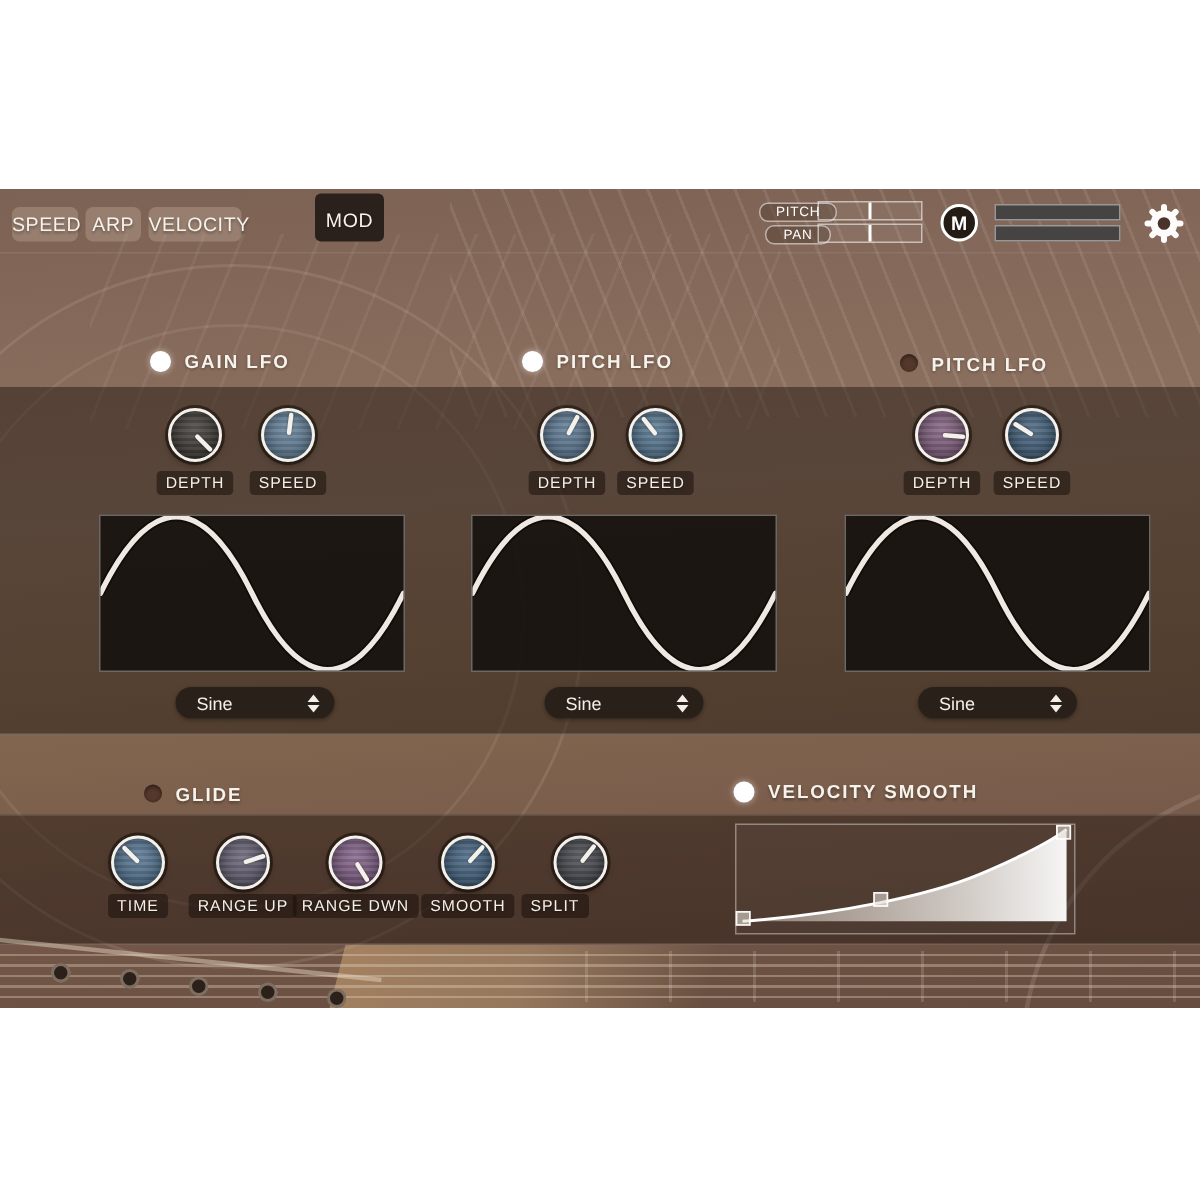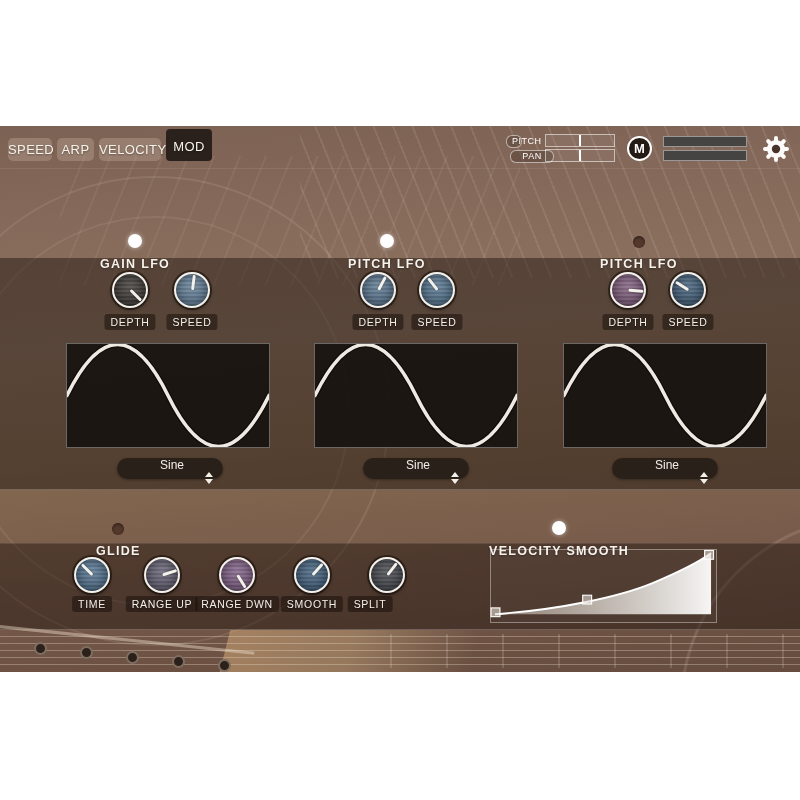--- a/index.html
+++ b/index.html
@@ -39,61 +39,61 @@
     background:repeating-linear-gradient(90deg,rgba(245,235,220,0.16) 0 2px,transparent 2px 56px); }
   .stringbar { position:absolute; left:-10px; top:512px; width:265px; height:3px;
     background:rgba(235,220,200,0.45); transform:rotate(6deg); }
   .peg { position:absolute; width:13px; height:13px; border-radius:50%;
     background:#2c211a; border:2px solid rgba(225,205,185,0.45); }
 
   
   .tab { position:absolute; top:12px; height:23px; line-height:23px; text-align:center;
     background:rgba(215,195,175,0.28); border-radius:5px; color:#f7f3ec; font-size:13px;
     letter-spacing:0.4px; text-shadow:0 1px 2px rgba(0,0,0,0.35); cursor:default; }
-  .tab.active { top:3px; height:32px; line-height:36px; background:#2a211c; border-radius:4px; }
+  .tab.active { top:3px; height:32px; line-height:36px; background:#2a211c; border-radius:4px;margin-left:44px; }
   .preset-box { position:absolute; left:231px; top:7px; width:249px; height:28px;
     border:1px solid rgba(255,255,255,0.5); color:#fff; font-size:13px; letter-spacing:0.3px;
     display:flex; align-items:center; justify-content:center; text-shadow:0 1px 2px rgba(0,0,0,0.4); }
   .preset-arrows { position:absolute; right:5px; top:4px; display:flex; gap:2px; }
   .pill { position:absolute; height:13px; line-height:11px; padding:0 5px; font-size:9px;
     letter-spacing:0.5px; color:#fff; background:rgba(80,60,48,0.45);
     border:1px solid rgba(255,255,255,0.55); border-radius:6px; text-align:center; }
   .hslider { position:absolute; left:545px; width:70px; height:13px;
     border:1px solid rgba(255,255,255,0.55); background:rgba(255,255,255,0.06); }
   .hslider .tick { position:absolute; left:50%; top:0; width:2px; height:100%;
     background:#fff; transform:translateX(-1px); }
   .mbtn { position:absolute; left:627px; top:10px; width:25px; height:25px; border-radius:50%;
     border:2px solid #fff; background:#241b15; color:#fff; font-size:13px; font-weight:bold;
     display:flex; align-items:center; justify-content:center; }
   .meter { position:absolute; left:663px; width:84px; height:11px; background:#454442;
     border:1px solid rgba(255,255,255,0.45); }
   .gearbtn { position:absolute; left:762px; top:9px; width:28px; height:28px; }
 
   
-  .sec-header { position:absolute; display:flex; align-items:center; gap:9px;flex-direction:column; }
+  .sec-header { position:absolute; display:flex; gap:9px; }
   .led { width:14px; height:14px; border-radius:50%; background:#54382b;
     box-shadow:inset 0 1px 3px rgba(0,0,0,0.5); }
   .led.small { width:12px; height:12px; }
   .led.on { background:#ffffff; box-shadow:0 0 5px rgba(255,255,255,0.55); }
   .sec-title { color:#f6f2ec; font-size:12.5px; font-weight:bold; letter-spacing:1.3px;
     text-shadow:0 1px 2px rgba(0,0,0,0.35); white-space:nowrap; }
   .knob { position:absolute; width:36px; height:36px; border-radius:50%;
     border:2px solid #f4f0ea; background-color:#555;
     box-shadow:0 0 0 2px rgba(20,12,8,0.55), 0 2px 4px rgba(0,0,0,0.4), inset 0 0 8px rgba(0,0,0,0.35); }
   .knob .pointer { position:absolute; left:calc(50% - 1.5px); top:50%; width:3px; height:15px;
     background:#f4f0ea; border-radius:1.5px; transform-origin:50% 0; box-shadow:0 0 2px rgba(0,0,0,0.4); }
   .klabel { position:absolute; transform:translateX(-50%); color:#f5f1ea; font-size:10.5px;
     letter-spacing:0.7px; background:rgba(25,16,11,0.55); border-radius:3px; padding:2px 6px;
     white-space:nowrap; text-shadow:0 1px 1px rgba(0,0,0,0.4); }
   .wave { position:absolute; top:217px; width:204px; height:105px;
     background:rgba(22,18,16,0.9); border:1px solid rgba(255,255,255,0.35); }
   .wave svg { display:block; width:100%; height:100%; }
   .dd { position:absolute; top:332px; width:106px; height:21px; border-radius:11px;
     background:rgba(38,29,24,0.92); display:flex; align-items:center; color:#f2eee8;
-    font-size:12px; padding:0 10px 0 14px; box-shadow:0 1px 3px rgba(0,0,0,0.35);flex-direction:column; }
+    font-size:12px; padding:0 10px 0 14px; box-shadow:0 1px 3px rgba(0,0,0,0.35); }
   .dd .arrows { margin-left:auto; display:flex; flex-direction:column; gap:2px; }
   .tri-up { width:0; height:0; border-left:4px solid transparent; border-right:4px solid transparent;
     border-bottom:5px solid #f2eee8; }
   .tri-dn { width:0; height:0; border-left:4px solid transparent; border-right:4px solid transparent;
     border-top:5px solid #f2eee8; }
   .vgraph { position:absolute; left:490px; top:423px; width:227px; height:74px;
     border:1px solid rgba(255,255,255,0.38); background:rgba(255,255,255,0.03); }
   .vgraph svg { display:block; width:100%; height:100%; overflow:visible; }
 </style>
 </head>
@@ -119,21 +119,21 @@
   <span class="peg" style="left:126px;top:525px"></span>
   <span class="peg" style="left:172px;top:529px"></span>
   <span class="peg" style="left:218px;top:533px"></span>
 
   <div class="tab" style="left:8px;width:44px"><span>SPEED</span></div>
   <div class="tab" style="left:57px;width:37px"><span>ARP</span></div>
   <div class="tab" style="left:99px;width:62px"><span>VELOCITY</span></div>
   <div class="tab active" style="left:166px;width:46px"><span>MOD</span></div>
 
 
-  <div class="pill" style="left:506px;top:9px;width:16px">PITCH</div>
+  <div class="pill" style="left:506px;top:9px;width:52px">PITCH</div>
   <div class="hslider" style="top:8px">
     <span class="tick" style="left: 50%;"></span>
   </div>
   <div class="pill" style="left:510px;top:24px;width:44px">PAN</div>
   <div class="hslider" style="top:23px">
     <span class="tick" style="left: 50%;"></span>
   </div>
 
   <div class="mbtn">
     <span>M</span>

